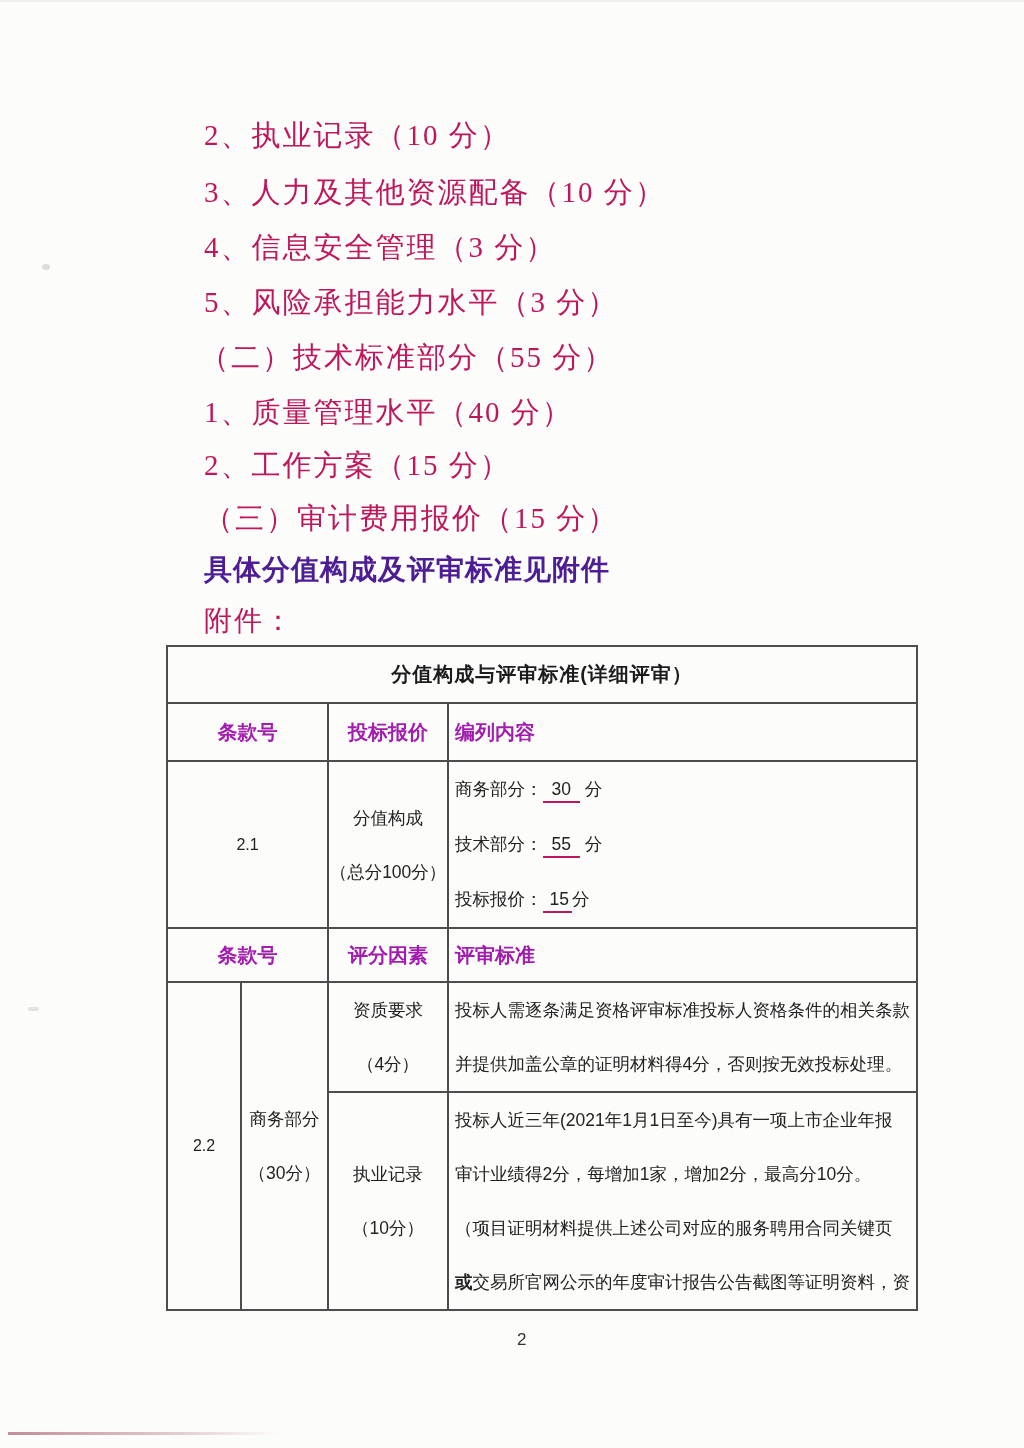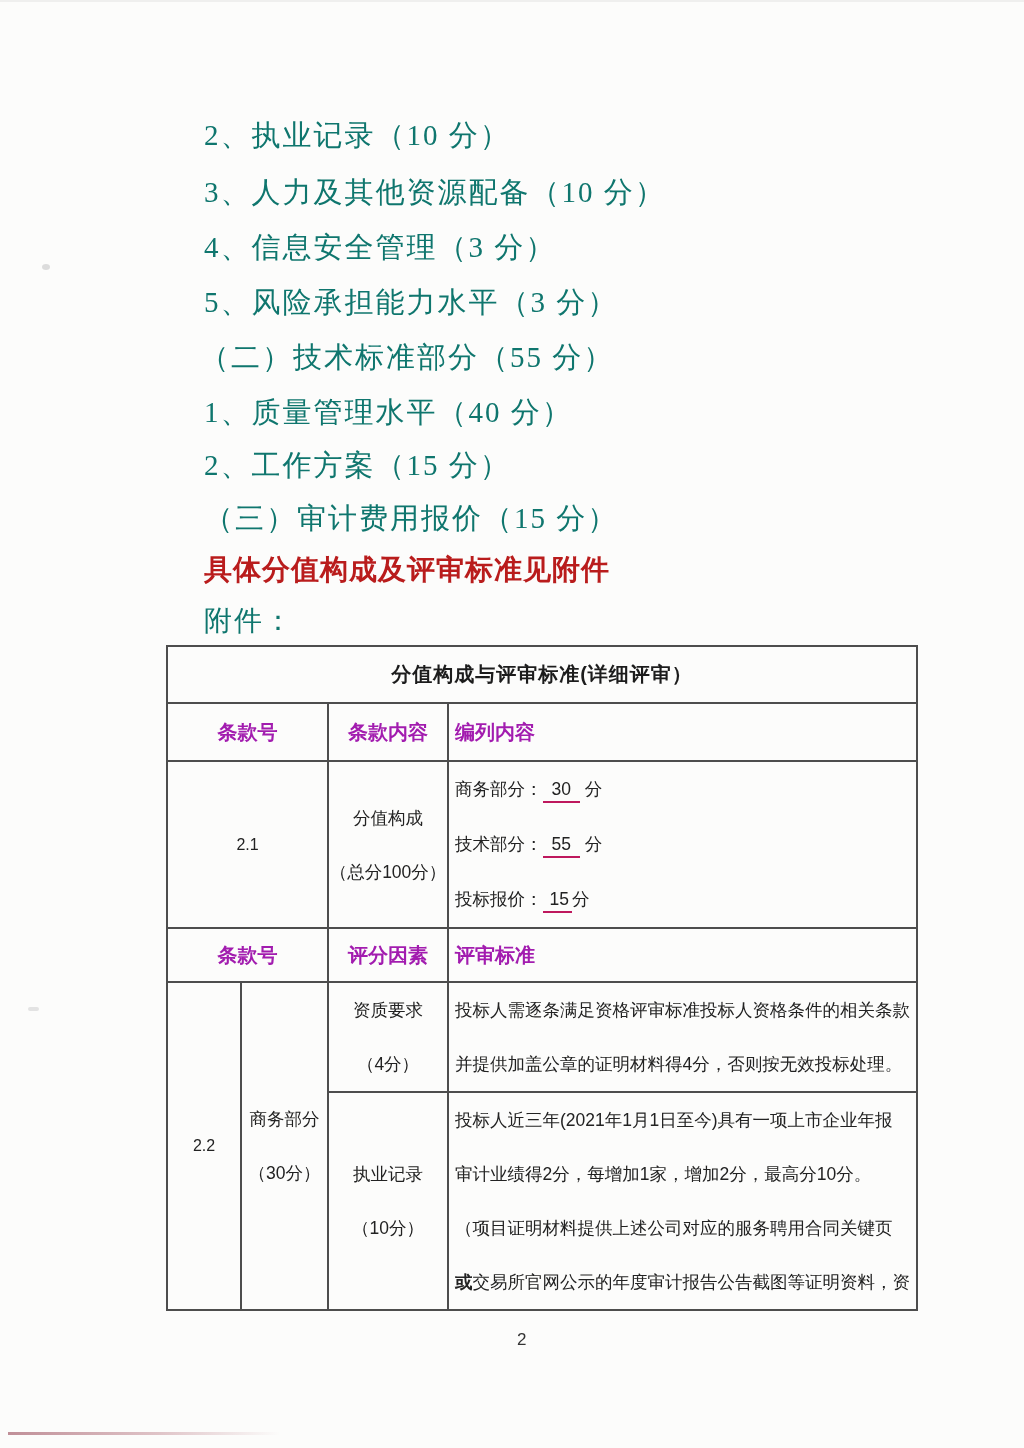--- a/index.html
+++ b/index.html
@@ -11,29 +11,29 @@
     color:#262626;
     overflow:hidden;
   }
   
   .outline-line {
     position:absolute;
     left:204px;
     font-family:"Liberation Serif", serif;
     font-size:29px;
     line-height:40px;
-    color:#0f766e;
+    color:#be185d;
     letter-spacing:2px;
     white-space:nowrap;
   }
   .emph {
     font-family:"Liberation Sans", sans-serif;
     font-weight:bold;
     font-size:28px;
-    color:#b91c1c;
+    color:#4c1d95;
     letter-spacing:1px;
   }
   .attach { font-size:28px; }
 
   
   table.eval {
     position:absolute;
     left:166px;
     top:645px;
     width:750px;
@@ -107,21 +107,21 @@
       <col style="width:469px">
   </colgroup>
 
   <tbody>
       <tr>
     <td colspan="4" class="title-cell" style="height:57px">分值构成与评审标准(详细评审）</td>
   </tr>
 
   <tr>
     <td colspan="2" class="c-center hdr" style="height:58px">条款号</td>
-    <td class="c-center hdr">条款内容</td>
+    <td class="c-center hdr">投标报价</td>
     <td class="c-left hdr">编列内容</td>
   </tr>
 
   <tr>
     <td colspan="2" class="c-center clause-no" style="height:163px">2.1</td>
     <td class="c-center">
       <div class="line">分值构成</div>
       <div class="line">（总分100分）</div>
     </td>
     <td class="c-left">

